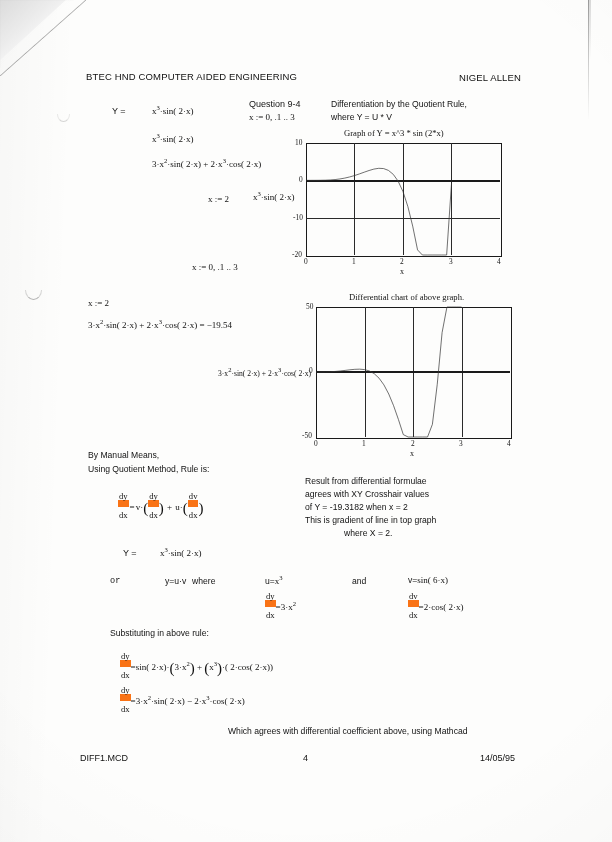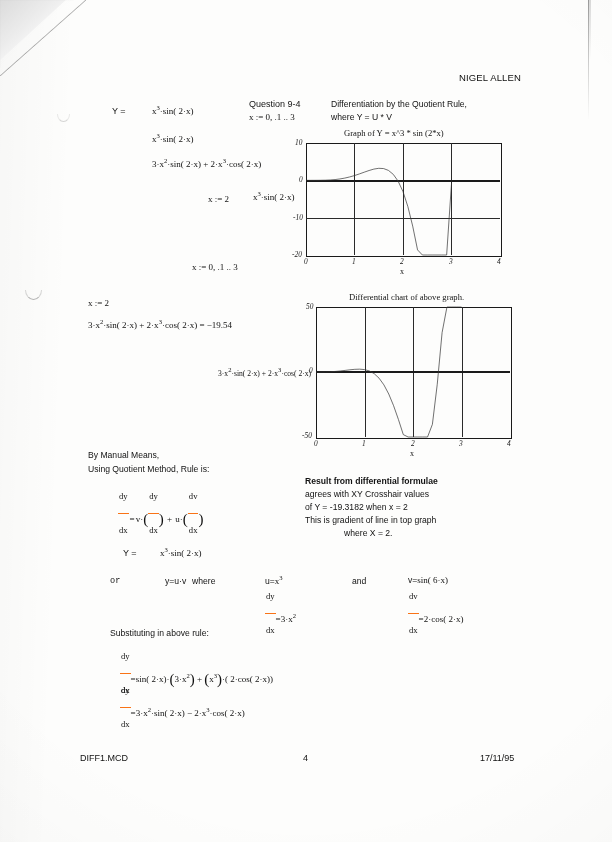--- a/index.html
+++ b/index.html
@@ -61,50 +61,51 @@
   .hdr{font-size:9.5px;letter-spacing:.15px;color:#101010;}
   .body-s{font-size:8.6px;color:#121212;}
   .math{font-family:"Liberation Serif",serif;font-size:9px;color:#111;}
   .math sup{font-size:6.6px;vertical-align:super;}
   .math .op{padding:0 1px;}
 
   
   .frac{display:inline-block;vertical-align:middle;text-align:center;line-height:1.02;
         font-family:"Liberation Serif",serif;font-size:8.6px;position:relative;top:-0.5px;}
   .frac .num{display:block;padding:0 1px;}
-  .frac .den{display:block;padding:12px 1px;border-top:1px solid #f97316;margin-top:13px;}
+  .frac .den{display:block;padding:4px 1px;border-top:7px solid #f97316;}
   .pfrac{display:inline-block;vertical-align:middle;font-size:15px;
          font-family:"Liberation Serif",serif;font-weight:300;}
 
   
   .chart{position:absolute;}
   .chart .frame{position:absolute;border:1.1px solid #1a1a1a;background:transparent;}
   .chart .gl{position:absolute;background:#2a2a2a;}
   .chart .axis-strong{position:absolute;background:#1a1a1a;}
-  .chart .tick-lbl{position:absolute;font-family:"Liberation Serif",serif;font-size:7.4px;color:#161616;font-style:italic;}
+  .chart .tick-lbl{position:absolute;font-family:"Liberation Serif",serif;font-size:7.4px;color:#161616;}
   .chart .title{position:absolute;font-family:"Liberation Serif",serif;font-size:8.6px;color:#141414;white-space:nowrap;}
   .chart .xlabel{position:absolute;font-family:"Liberation Serif",serif;font-size:8px;color:#161616;}
   .chart svg{position:absolute;overflow:visible;}
 
   .footer{font-size:9px;color:#101010;}
 </style>
 </head>
 <body>
 
 <div id="page">
   <div id="paper-tone"></div>
   <div id="fold"></div>
   <div id="fold-edge"></div>
   <div id="fold-line"></div>
   <div id="scan-edge"></div>
   <div id="scan-edge-b"></div>
 
   <div class="punch" style="left:25px;top:290px;"></div>
   <div class="punch" style="left:57px;top:114px;width:11px;height:7px;opacity:.55;"></div>
 
+  <div class="txt sans hdr" style="left:86px;top:71px;">BTEC HND COMPUTER AIDED ENGINEERING</div>
   <div class="txt sans hdr" style="left:459px;top:72px;">NIGEL ALLEN</div>
 
   <div class="txt sans" style="left:112px;top:106px;font-size:9px;">Y =</div>
 
   <div class="txt math" style="left:152px;top:104px;">
     x<sup>3</sup>·sin( 2·x)
   </div>
 
   <div class="txt sans" style="left:249px;top:99px;font-size:9px;">Question 9-4</div>
   <div class="txt math" style="left:249px;top:112px;">x := 0, .1 .. 3</div>
@@ -197,21 +198,21 @@
   <div class="txt sans body-s" style="left:88px;top:450px;">By Manual Means,</div>
   <div class="txt sans body-s" style="left:88px;top:464px;">Using Quotient Method, Rule is:</div>
 
   <div class="txt math" style="left:118px;top:492px;font-size:9px;">
     <span class="frac">
       <span class="num">dy</span><span class="den">dx</span>
     </span><span class="op">=</span><span>v</span>·<span class="pfrac">(</span><span class="frac"><span class="num">dy</span><span class="den">dx</span></span><span class="pfrac">)</span>
     <span class="op">+</span> <span>u</span>·<span class="pfrac">(</span><span class="frac"><span class="num">dv</span><span class="den">dx</span></span><span class="pfrac">)</span>
   </div>
 
-  <div class="txt sans body-s" style="left:305px;top:476px;font-weight:bold;">Result from differential formulae</div>
+  <div class="txt sans body-s" style="left:305px;top:476px;">Result from differential formulae</div>
   <div class="txt sans body-s" style="left:305px;top:489px;">agrees with XY Crosshair values</div>
   <div class="txt sans body-s" style="left:305px;top:502px;">of Y = -19.3182 when x = 2</div>
   <div class="txt sans body-s" style="left:305px;top:515px;">This is gradient of line in top graph</div>
   <div class="txt sans body-s" style="left:305px;top:528px;margin-left:39px;">where X = 2.</div>
 
   <div class="txt sans" style="left:123px;top:548px;font-size:9px;">Y =</div>
   <div class="txt math" style="left:160px;top:546px;">
     x<sup>3</sup>·sin( 2·x)
   </div>
 
@@ -237,17 +238,18 @@
   <div class="txt sans body-s" style="left:110px;top:628px;">Substituting in above rule:</div>
 
   <div class="txt math" style="left:120px;top:652px;">
     <span class="frac"><span class="num">dy</span><span class="den">dx</span></span>=sin( 2·x)·<span class="pfrac">(</span>3·x<sup>2</sup><span class="pfrac">)</span> + <span class="pfrac">(</span>x<sup>3</sup><span class="pfrac">)</span>·( 2·cos( 2·x))
   </div>
 
   <div class="txt math" style="left:120px;top:686px;">
     <span class="frac"><span class="num">dy</span><span class="den">dx</span></span>=3·x<sup>2</sup>·sin( 2·x) − 2·x<sup>3</sup>·cos( 2·x)
   </div>
 
+  <div class="txt sans body-s" style="left:228px;top:726px;">Which agrees with differential coefficient above, using Mathcad</div>
 
   <div class="txt sans footer" style="left:80px;top:753px;">DIFF1.MCD</div>
   <div class="txt sans footer" style="left:303px;top:753px;">4</div>
-  <div class="txt sans footer" style="left:480px;top:753px;">17/11/95</div>
+  <div class="txt sans footer" style="left:480px;top:753px;">14/05/95</div>
 </div>
 
 </body></html>

